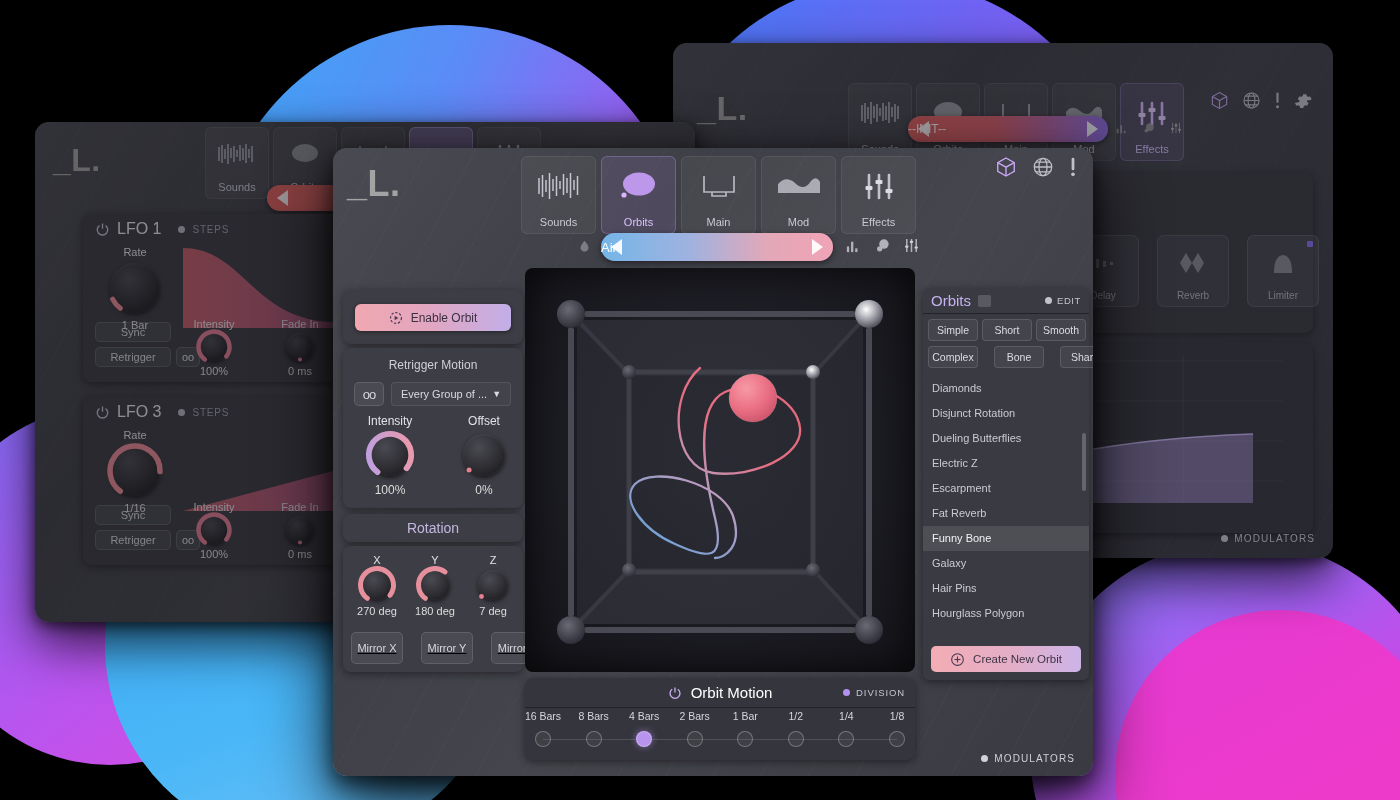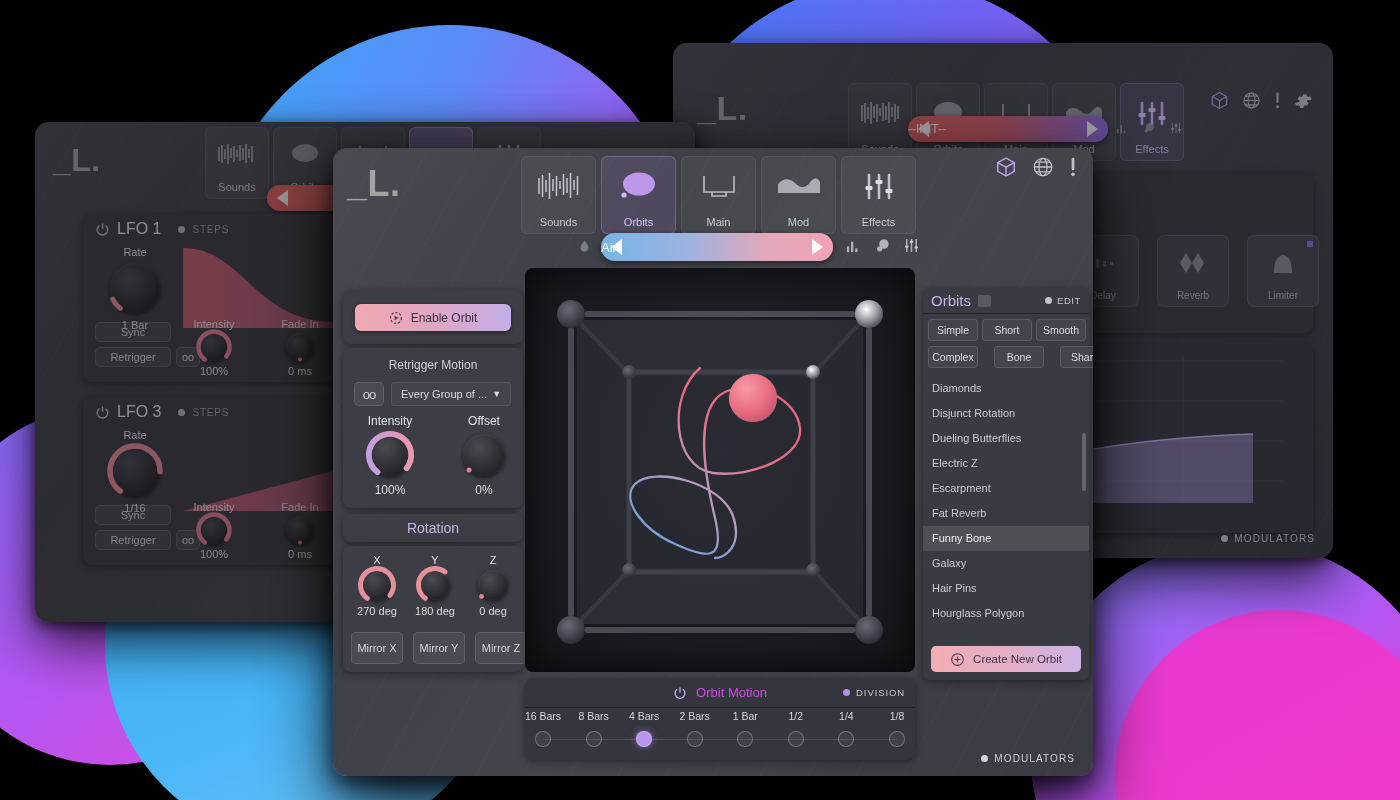--- a/index.html
+++ b/index.html
@@ -758,24 +758,24 @@
           </div>
           <div class="kv" style="margin-top:5px;">180 deg</div>
         </div>
         <div style="width:56px;text-align:center;">
           <div class="klbl">Z</div>
           <div class="knob" style="width:30px;height:30px;margin:4px auto 0;">
             <svg class="knobring" viewBox="0 0 40 40">
                 <circle cx="8.5" cy="31.5" r="2.4" fill="#e4808f"></circle>
               </svg>
           </div>
-          <div class="kv" style="margin-top:5px;">0 deg</div>
-        </div>
-      </div>
-      <div style="position:absolute;left:8px;top:86px;display:flex;gap:10px;">
+          <div class="kv" style="margin-top:5px;">7 deg</div>
+        </div>
+      </div>
+      <div style="position:absolute;left:8px;top:86px;display:flex;gap:18px;text-decoration:underline;">
         <div class="btn" style="width:52px;height:32px;">
             <span>Mirror X</span>
           </div>
         <div class="btn" style="width:52px;height:32px;">
             <span>Mirror Y</span>
           </div>
         <div class="btn" style="width:52px;height:32px;">
             <span>Mirror Z</span>
           </div>
       </div>
@@ -851,21 +851,21 @@
         <circle cx="288" cy="302" r="7" fill="url(#cornDim)"></circle>
       </svg>
     </div>
 
     <div class="panel" style="left:192px; top:530px; width:390px; height:82px; background:#35353d;">
       <div style="position:absolute;left:0;top:0;width:390px;height:30px;border-bottom:1px solid rgba(0,0,0,.35);display:flex;align-items:center;justify-content:center;gap:9px;">
         <svg width="14" height="14" viewBox="0 0 18 18" fill="none" stroke="#c7b0ef" stroke-width="1.7">
             <path d="M5.4 4.2A6.4 6.4 0 1012.6 4.2"></path>
             <line x1="9" y1="1.8" x2="9" y2="8.2"></line>
           </svg>
-        <span style="color:#d946ef;font-size:13px;">Orbit Motion</span>
+        <span style="color:#ffffff;font-size:15px;">Orbit Motion</span>
         <div style="position:absolute;right:10px;display:flex;align-items:center;gap:6px;">
           <span class="dot" style="background:#b392ee;"></span>
           <span style="color:#c5c5d0;font-size:9.5px;letter-spacing:.9px;">DIVISION</span>
         </div>
       </div>
       <div id="division-row" style="position:absolute;left:0;top:30px;width:390px;height:52px;">
           <div style="position: absolute; left: 18px; right: 18px; top: 31px; height: 1px; background: rgba(255, 255, 255, 0.13);"></div>
           <div style="position: absolute; left: -7px; top: 2px; width: 50px; text-align: center; font-size: 10.5px; color: rgb(214, 214, 224);">16 Bars</div>
           <div style="position: absolute; left: 10px; top: 23px; width: 16px; height: 16px; border-radius: 50%; border: 1.4px solid rgba(255, 255, 255, 0.28); background: rgba(255, 255, 255, 0.05);"></div>
           <div style="position: absolute; left: 43.5714px; top: 2px; width: 50px; text-align: center; font-size: 10.5px; color: rgb(214, 214, 224);">8 Bars</div>

